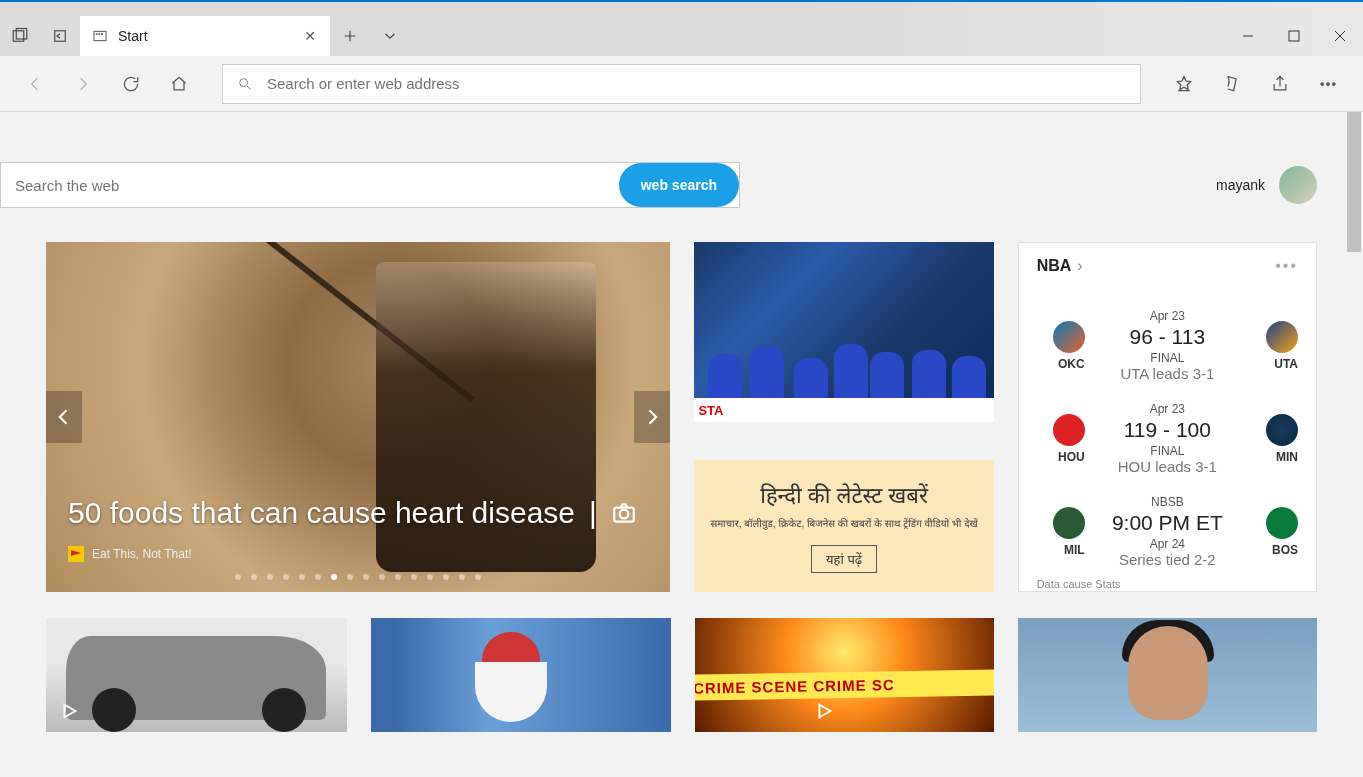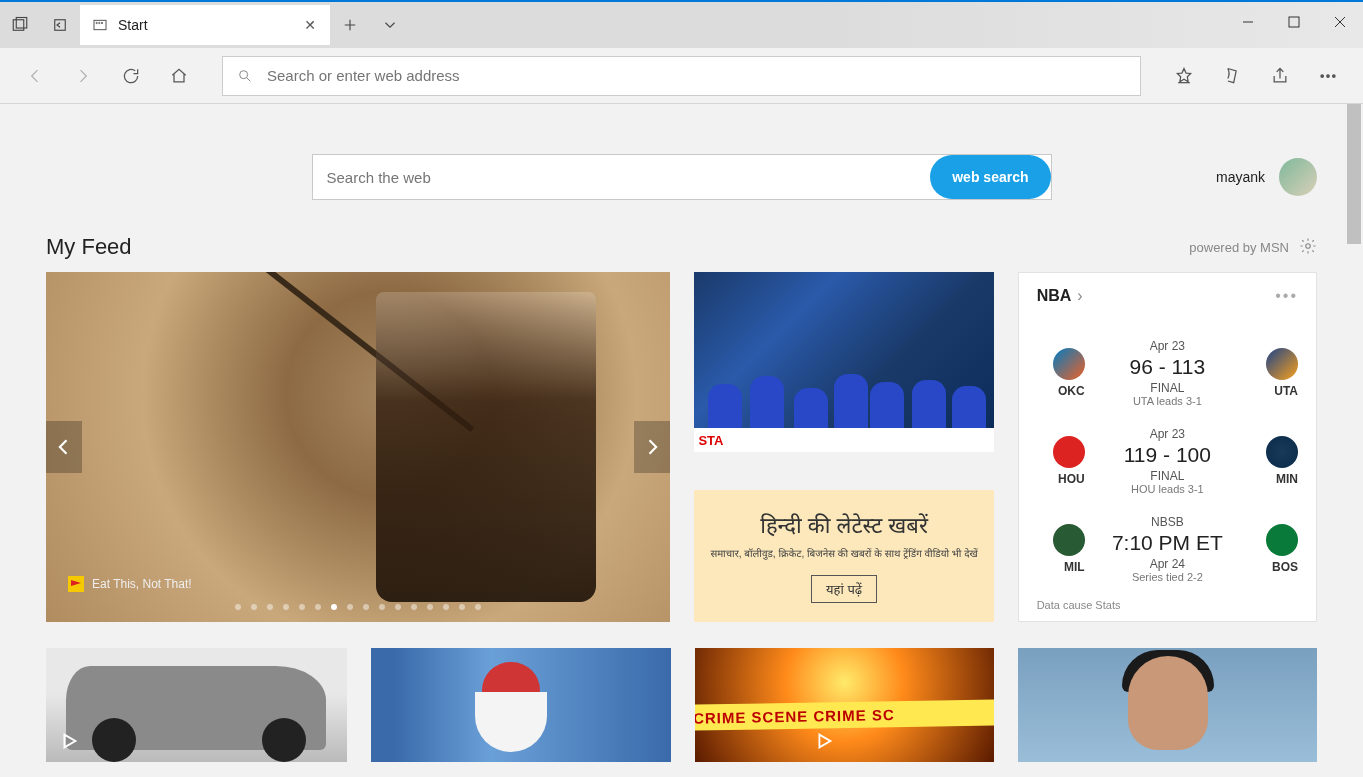--- a/index.html
+++ b/index.html
@@ -1,19 +1,19 @@
 <!DOCTYPE html>
 <html><head>
 <meta charset="utf-8">
 <style>
 * { margin: 0; padding: 0; box-sizing: border-box; font-family: "Segoe UI", Arial, sans-serif; }
 body { width: 1363px; height: 777px; background: #f2f2f2; overflow: hidden; position: relative; }
 
 
-.titlebar { height: 48px; background: linear-gradient(to right, #dcdcdc 0%, #dcdcdc 60%, #e8e8e8 100%); display: flex; border-top: 2px solid #0078d7; }
+.titlebar { height: 56px; background: linear-gradient(to right, #dcdcdc 0%, #dcdcdc 60%, #e8e8e8 100%); display: flex; border-top: 2px solid #0078d7; align-items: flex-end; }
 .ttb-left { display: flex; align-items: center; }
 .ttb-ico { width: 40px; height: 40px; display: flex; align-items: center; justify-content: center; color: #555; }
 .ttb-ico svg { width: 18px; height: 18px; stroke: #444; fill: none; stroke-width: 1.5; }
 .tab { background: #fff; height: 40px; display: flex; align-items: center; padding: 0 12px 0 12px; width: 250px; gap: 10px; }
 .tab-ico { width:16px; height:16px; display:flex; align-items:center; justify-content:center; }
 .tab-title { font-size: 14px; color: #222; flex: 1; }
 .tab-close { width:16px; font-size:14px; color:#555; cursor:pointer; text-align:center; }
 .win-ctrls { margin-left: auto; display: flex; }
 .win-btn { width: 46px; height: 40px; display:flex; align-items:center; justify-content:center; color:#333; }
 .win-btn svg { width:12px; height:12px; stroke:#333; stroke-width:1; fill:none; }
@@ -24,21 +24,21 @@
 .tb-btn svg { width: 20px; height: 20px; stroke:#555; fill:none; stroke-width:1.5; }
 .tb-btn.disabled svg { stroke:#b0b0b0; }
 .addr { flex:1; height:40px; background:#fff; border:1px solid #ccc; display:flex; align-items:center; padding:0 14px; gap:14px; margin: 1px 16px; }
 .addr svg { width:16px; height:16px; stroke:#888; fill:none; stroke-width:1.5; }
 .addr input { border:none; outline:none; flex:1; font-size:15px; color:#333; background:transparent; }
 
 
 .content { position: relative; height: calc(777px - 40px - 56px); overflow: hidden; background:#f2f2f2; }
 .scrollbar { position:absolute; right:2px; top:0; width:14px; height: 140px; background:#c0c0c0; border-radius:0; }
 
-.center-search { display:flex; justify-content:center; padding: 50px 0 34px; position:relative; }
+.center-search { display:flex; padding: 50px 0 34px; position:relative; }
 .cs-box { display:flex; width:740px; height:46px; border:1px solid #c9c9c9; background:#fff; }
 .cs-box input { flex:1; border:none; outline:none; padding:0 14px; font-size:15px; background:transparent; }
 .cs-btn { background:#1aa0e6; color:#fff; padding:0 22px; display:flex; align-items:center; font-size:14px; font-weight:600;border-radius:22px; }
 
 .user-area { position:absolute; right:46px; top:54px; display:flex; align-items:center; gap:14px; }
 .user-name { font-size:14px; color:#222; }
 .avatar { width:38px; height:38px; border-radius:50%; background: linear-gradient(135deg,#7fb89a,#d8d0b8); }
 
 .feed-header { display:flex; align-items:center; padding: 0 46px 12px; }
 .feed-title { font-size:22px; color:#222; }
@@ -85,21 +85,21 @@
 .chev { color:#888; }
 .nba-more { margin-left:auto; color:#aaa; letter-spacing:2px; }
 .game { display:grid; grid-template-columns: 48px 1fr 48px; align-items:center; padding:10px 0; }
 .team { display:flex; flex-direction:column; align-items:flex-end; gap:4px; }
 .logo { width:32px; height:32px; border-radius:50%; }
 .team-code { font-size:12px; font-weight:600; color:#333; }
 .gc { text-align:center; }
 .gc-date { font-size:12px; color:#555; }
 .gc-score { font-size:21px; font-weight:400; color:#222; margin:2px 0; }
 .gc-final { font-size:12px; color:#555; }
-.gc-lead { font-size:11px; color:#777; }
+.gc-lead { font-size:15px; color:#777; }
 .okc{background:linear-gradient(135deg,#007cc3,#ef6024);} .uta{background:linear-gradient(135deg,#1d4289,#f9a11b);} .hou{background:#d22;} .min{background:radial-gradient(circle,#1a3a5a,#0a2a4a);} .mil{background:#285a34;} .bos{background:#0a7a3a;}
 .nba-foot { font-size:11px; color:#888; margin-top:auto; }
 
 
 .thumbs { display:flex; gap:24px; padding: 26px 46px 0; }
 .thumb { width:300px; height:114px; overflow:hidden; position:relative; }
 .thumb.car { background: linear-gradient(180deg,#e8e8e8 40%, #bababa 100%); width:302px; }
 .car-body { position:absolute; left:20px; top:18px; width:260px; height:84px; background:#8a8a8a; border-radius: 24px 50px 6px 6px / 34px 34px 6px 6px; }
 .wheel { position:absolute; bottom:0; width:44px; height:44px; background:#222; border-radius:50%; }
 .w1{left:46px;} .w2{left:216px;}
@@ -236,47 +236,48 @@
     <div class="cs-box">
       <input type="text" placeholder="Search the web" style="">
       <div class="cs-btn">web search</div>
     </div>
     <div class="user-area">
       <span class="user-name">mayank</span>
       <div class="avatar"></div>
     </div>
   </div>
 
-  <div class="feed-header">
-    <div class="feed-title">My Feed</div>
-    <div class="feed-right">
-      <span>powered by MSN</span>
-      <span class="gear"><svg viewBox="0 0 24 24">
-            <circle cx="12" cy="12" r="3"></circle>
-            <path d="M12 2v3M12 19v3M4.2 4.2l2.1 2.1M17.7 17.7l2.1 2.1M2 12h3M19 12h3M4.2 19.8l2.1-2.1M17.7 6.3l2.1-2.1"></path>
-          </svg></span>
-    </div>
-  </div>
 
   <div class="feed-row">
 
     <div class="hero">
       <div class="straw"></div>
       <div class="glass"></div>
       <div class="hero-arrow left">
           <svg viewBox="0 0 24 24">
             <path d="M15 4l-8 8 8 8"></path>
           </svg>
         </div>
       <div class="hero-arrow right">
           <svg viewBox="0 0 24 24">
             <path d="M9 4l8 8-8 8"></path>
           </svg>
         </div>
       <div class="hero-overlay">
+        <div class="hero-title">
+          <span>50 foods that can cause heart disease</span>
+          <span>|</span>
+          <span class="cam-ico">
+              <svg viewBox="0 0 24 24">
+                <rect x="3" y="7" width="18" height="13" rx="2"></rect>
+                <circle cx="12" cy="13" r="4"></circle>
+                <path d="M9 7l1.5-3h3L15 7"></path>
+              </svg>
+            </span>
+        </div>
         <div class="hero-src">
           <span class="src-badge"></span>
           <span class="hero-src-text">Eat This, Not That!</span>
         </div>
         <div class="hero-dots" id="hero-dots">
             <span class="dot"></span>
             <span class="dot"></span>
             <span class="dot"></span>
             <span class="dot"></span>
             <span class="dot"></span>
@@ -352,21 +353,21 @@
               <div class="team-code">MIN</div>
             </div>
           </div>
           <div class="game">
     <div class="team">
               <div class="logo mil"></div>
               <div class="team-code">MIL</div>
             </div>
     <div class="gc">
       <div class="gc-date">NBSB</div>
-      <div class="gc-score">7:10 PM ET</div>
+      <div class="gc-score">9:00 PM ET</div>
       <div class="gc-final">Apr 24</div>
       <div class="gc-lead">Series tied 2-2</div>
     </div>
     <div class="team">
               <div class="logo bos"></div>
               <div class="team-code">BOS</div>
             </div>
           </div>
         </div>
       <div class="nba-foot">Data cause Stats</div>

